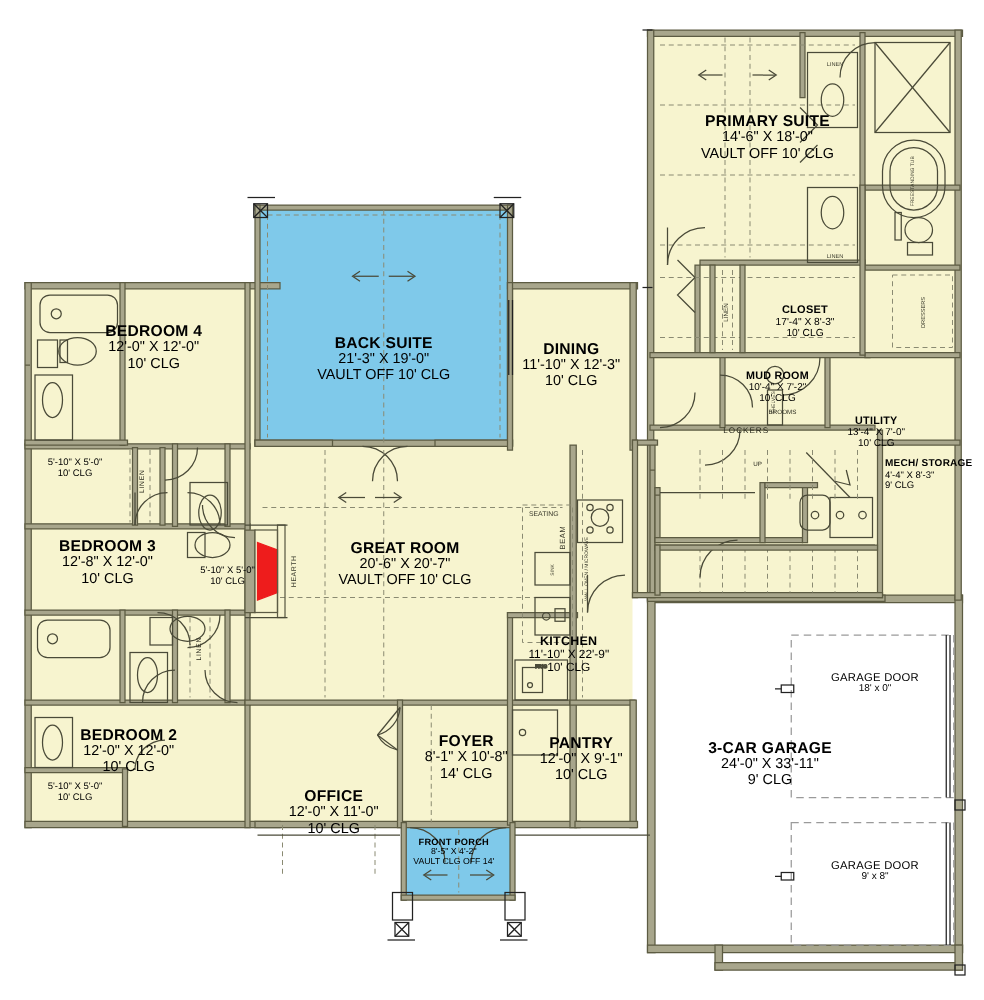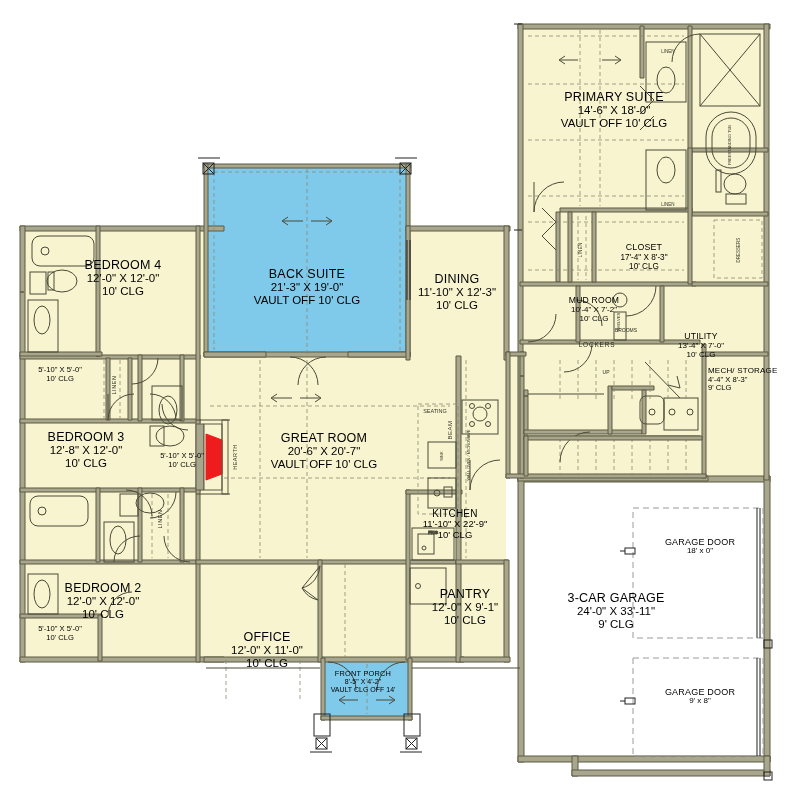--- a/index.html
+++ b/index.html
@@ -1,20 +1,20 @@
 <!DOCTYPE html>
 <html><head>
 <meta charset="utf-8">
 <style>
   html,body{margin:0;padding:0;background:#ffffff;}
   body{font-family:"Liberation Sans", sans-serif;}
   #plan{position:relative;width:787px;height:800px;background:#ffffff;overflow:hidden;}
   #plan svg{position:absolute;left:0;top:0;}
   .lbl{position:absolute;text-align:center;color:#000;line-height:1.12;white-space:nowrap;}
-  .lbl .nm{font-weight:normal;letter-spacing:.2px;}
+  .lbl .nm{font-weight:bold;letter-spacing:.2px;}
   .rm{font-size:11.5px;}
   .rm .nm{font-size:12.5px;}
   .rm .dim{font-size:11.5px;}
   .rm .clg{font-size:11.5px;}
   .sm{font-size:7.6px;}
   .tiny{font-size:6.2px;color:#2a2a1e;}
   .vert{transform-origin:center center;}
   .gd{font-size:9px;}
   .gd .nm{font-size:9px;font-weight:normal;}
 </style>
@@ -546,40 +546,45 @@
   <div class="dim">12'-0" X 9'-1"</div>
   <div class="clg">10' CLG</div>
 </div>
 
 <div class="lbl rm" style="left:212px;top:586px;width:110px;margin-top:44px;">
   <div class="nm">OFFICE</div>
   <div class="dim">12'-0" X 11'-0"</div>
   <div class="clg">10' CLG</div>
 </div>
 
+<div class="lbl rm" style="left:318px;top:586px;width:110px;">
+  <div class="nm">FOYER</div>
+  <div class="dim">8'-1" X 10'-8"</div>
+  <div class="clg">14' CLG</div>
+</div>
 
 <div class="lbl" style="left:323px;top:670px;width:80px;font-size:7px;">
   <div class="nm" style="font-size:7.4px;">FRONT PORCH</div>
   <div>8'-5" X 4'-2"</div>
   <div>VAULT CLG OFF 14'</div>
 </div>
 
 <div class="lbl rm" style="left:534px;top:90px;width:160px;">
   <div class="nm">PRIMARY SUITE</div>
   <div class="dim">14'-6" X 18'-0"</div>
   <div class="clg">VAULT OFF 10' CLG</div>
 </div>
 
 <div class="lbl" style="left:584px;top:243px;width:120px;font-size:8.2px;">
   <div class="nm" style="font-size:8.8px;">CLOSET</div>
   <div>17'-4" X 8'-3"</div>
   <div>10' CLG</div>
 </div>
 
-<div class="lbl" style="left:548px;top:296px;width:92px;font-size:8px;">
+<div class="lbl" style="left:576px;top:296px;width:92px;font-size:8px;">
   <div class="nm" style="font-size:8.6px;">MUD ROOM</div>
   <div>10'-4" X 7'-2"</div>
   <div>10' CLG</div>
 </div>
 
 <div class="lbl" style="left:655px;top:296px;width:92px;font-size:8px;">
   <div class="nm" style="font-size:8.6px;margin-top:36px;">UTILITY</div>
   <div>13'-4" X 7'-0"</div>
   <div>10' CLG</div>
 </div>

